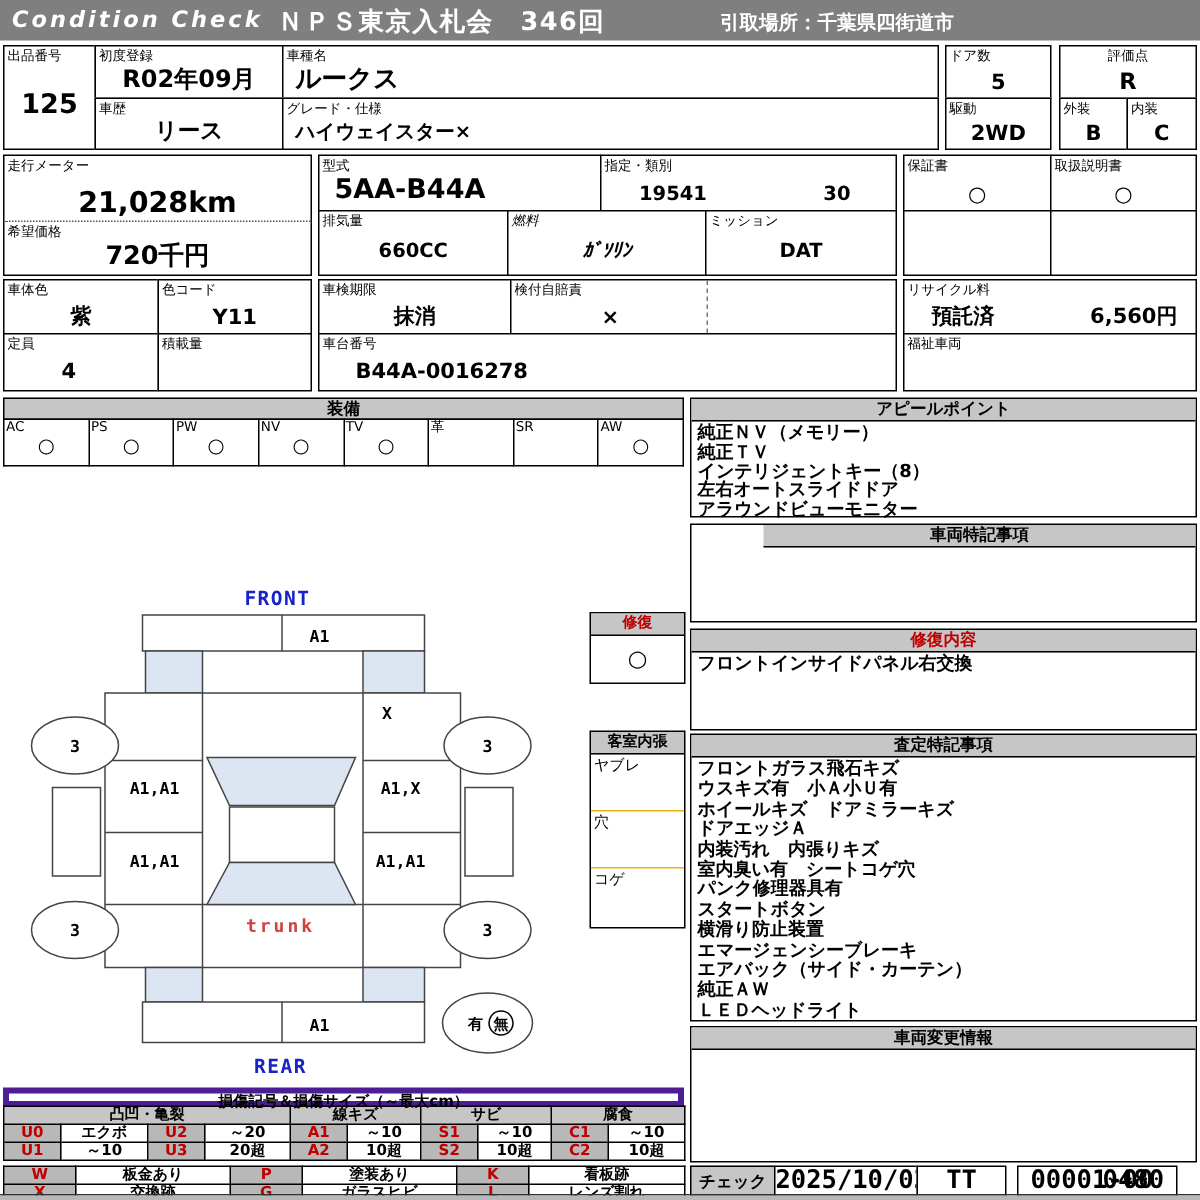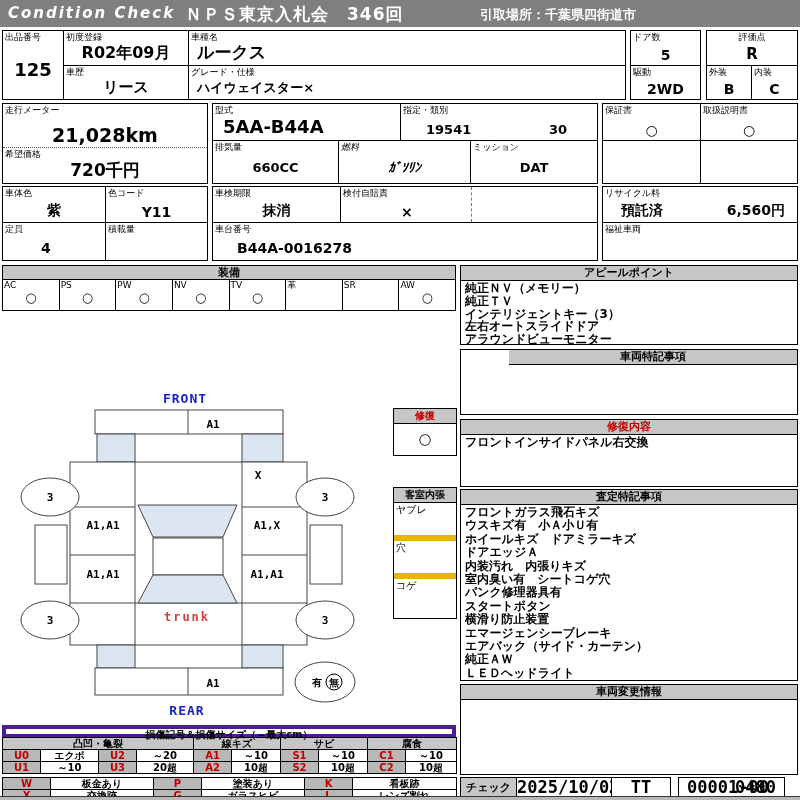--- a/index.html
+++ b/index.html
@@ -40,21 +40,21 @@
   table.lg { border-collapse:collapse; table-layout:fixed; width:100%; margin-top:-1px; }
   table.lg th, table.lg td { border:1px solid #000; font-size:10px; height:11px; line-height:11px; text-align:center; padding:0; font-weight:bold; }
   table.lg th { background:#c6c6c6; }
   td.code { background:#b8b8b8; color:#c00000; }
   tr.dot td { border-bottom:1px dotted #666; }
   table.lg2 { margin-top:3px; }
 
   .sidebox { position:absolute; border:1px solid #000; background:#fff; }
   .sidebox .hd { height:15px; background:#c6c6c6; border-bottom:1px solid #000; text-align:center; font-size:10px; font-weight:bold; line-height:14px; }
   .sidebox .hd.red { color:#c00000; }
-  .cab-row { position:relative; height:38px; border-bottom:6px solid #eab308; }
+  .cab-row { position:relative; height:38px; border-bottom:1px solid #eab308; }
   .cab-row:last-child { border-bottom:none; }
   .cab-row .lbl { font-size:10px; }
 
   svg text { font-family:"DejaVu Sans Mono","DejaVu Sans",monospace; font-weight:bold; }
   .p { fill:#ffffff; stroke:#444; stroke-width:1; }
   .g { fill:#dce6f2; stroke:#444; stroke-width:1; }
   .ln { stroke:#444; stroke-width:1; }
   .dtxt { font-size:11px; fill:#000; text-anchor:middle; }
   .btxt { font-size:13px; fill:#1722c8; text-anchor:middle; letter-spacing:1px; }
   .rtxt { font-size:12px; fill:#d04040; text-anchor:middle; letter-spacing:2px; }
@@ -233,21 +233,21 @@
             </td>
       </tr>
     </tbody>
       </table>
   </div>
 
   <div class="sec" style="left:460px;top:265px;width:338px;height:80px;">
     <div class="sec-h">アピールポイント</div>
     <div class="sec-b" style="line-height:12.8px;">純正ＮＶ（メモリー）
 純正ＴＶ
-インテリジェントキー（3）
+インテリジェントキー（8）
 左右オートスライドドア
 アラウンドビューモニター</div>
   </div>
   <div class="sec" style="left:460px;top:349px;width:338px;height:66px;padding-left:48px;">
     <div class="sec-h">車両特記事項</div>
     <div class="sec-b"></div>
   </div>
   <div class="sec" style="left:460px;top:419px;width:338px;height:68px;">
     <div class="sec-h red">修復内容</div>
     <div class="sec-b">フロントインサイドパネル右交換</div>

